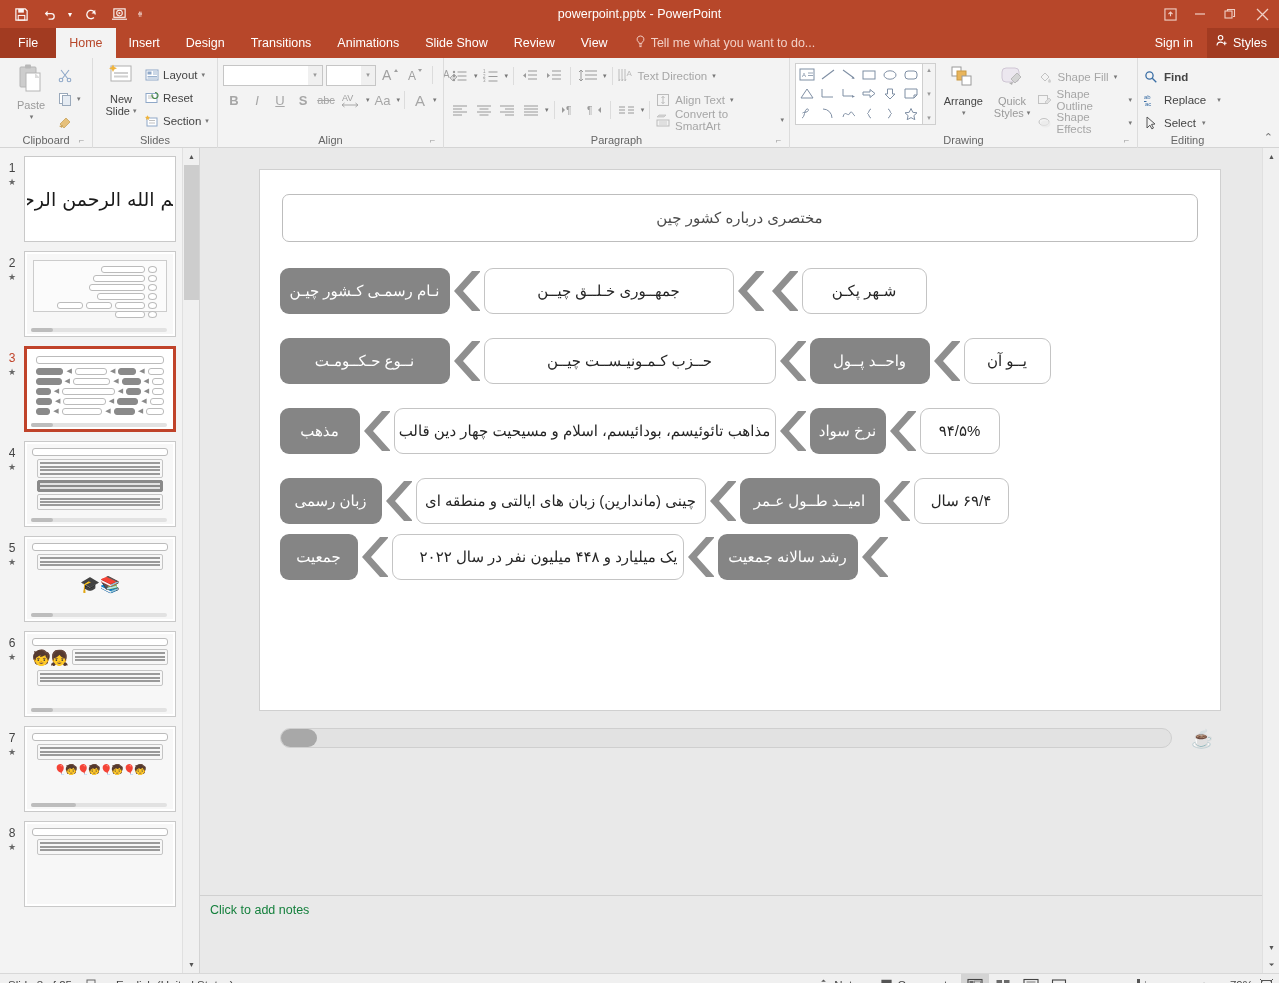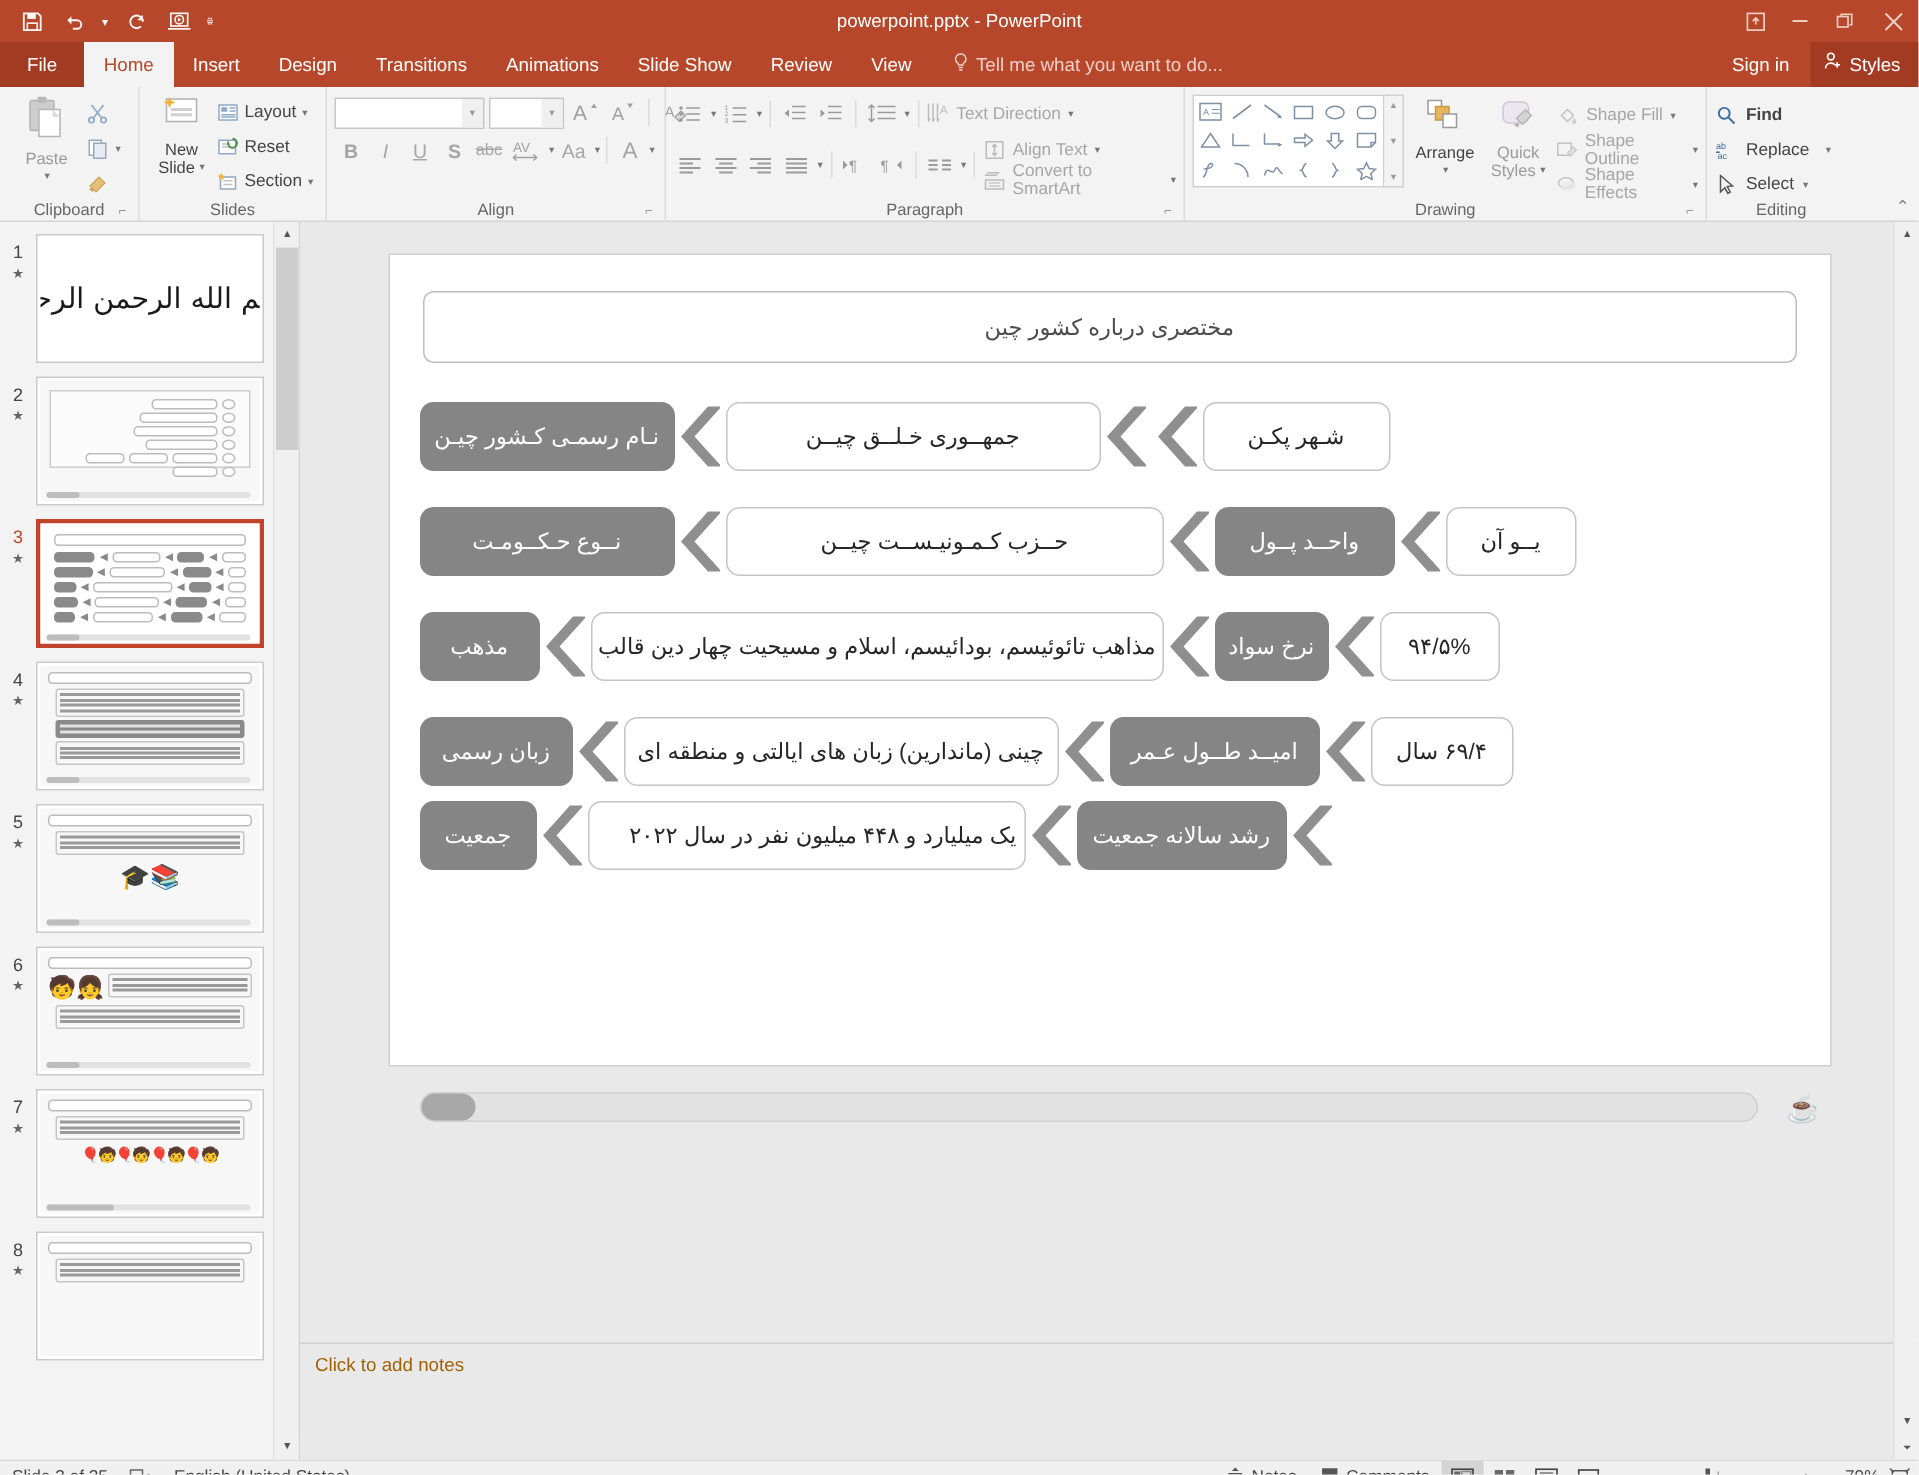--- a/index.html
+++ b/index.html
@@ -203,21 +203,21 @@
     position:absolute; left:0; top:0; bottom:0; width:36px; background:#a8a8a8; border-radius:10px;
   }
   .coffee{
     position:absolute; right:6px; bottom:-40px; font-size:18px; color:#9a9a9a;
   }
 
   .notesbar{
     height:28px; border-top:1px solid #d0d0d0; background:#e9e9e9;
     display:flex; align-items:center; padding-left:10px;
   }
-  .notestext{ font-size:12.5px; color:#a16207; }
+  .notestext{ font-size:12.5px; color:#15803d; }
   .notespane{ height:50px; background:#e9e9e9; }
 
   .vscroll{
     position:absolute; right:0; top:0; bottom:0; width:17px; background:#f0f0f0;
     border-left:1px solid #e0e0e0;
   }
   .vs-arrow{ width:17px; height:17px; display:flex; align-items:center; justify-content:center; color:#555; font-size:7px;}
 
   
   .statusbar{

